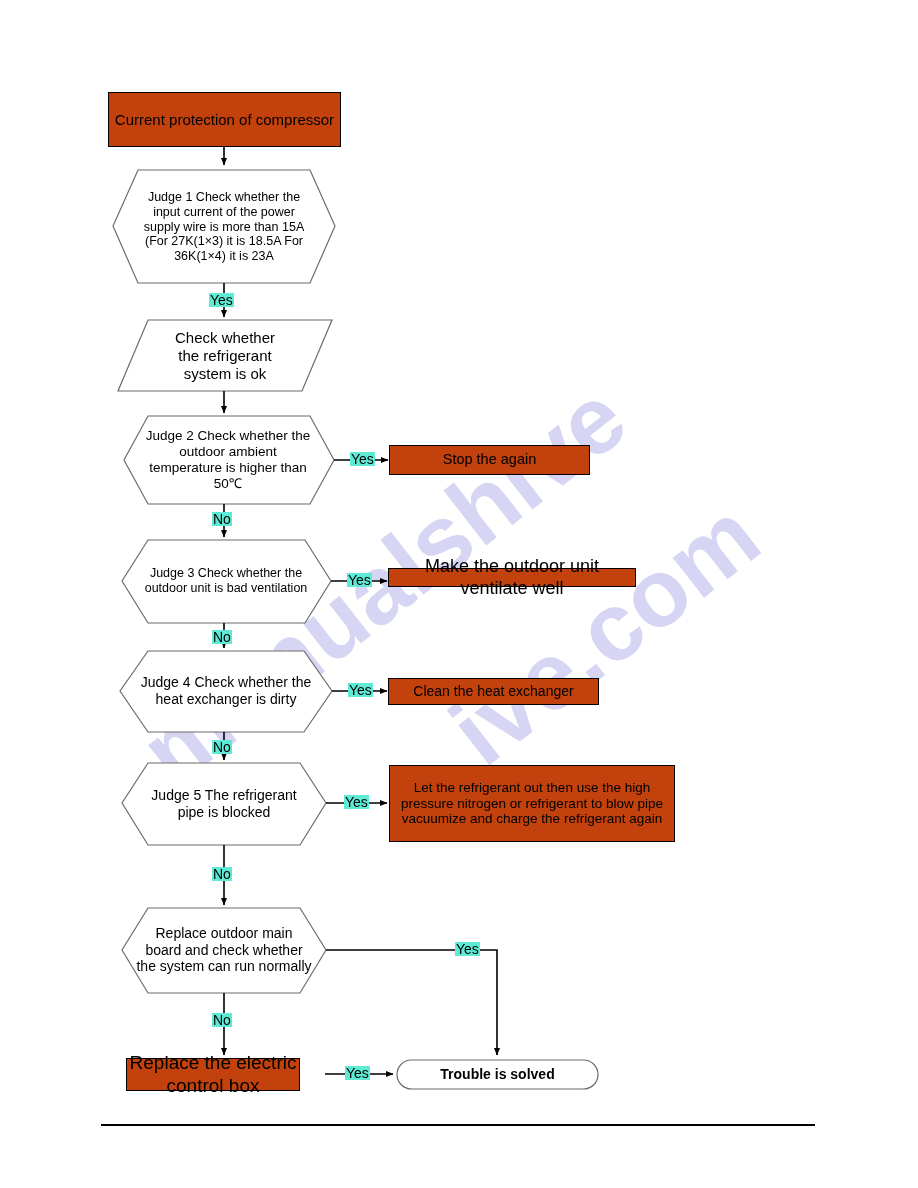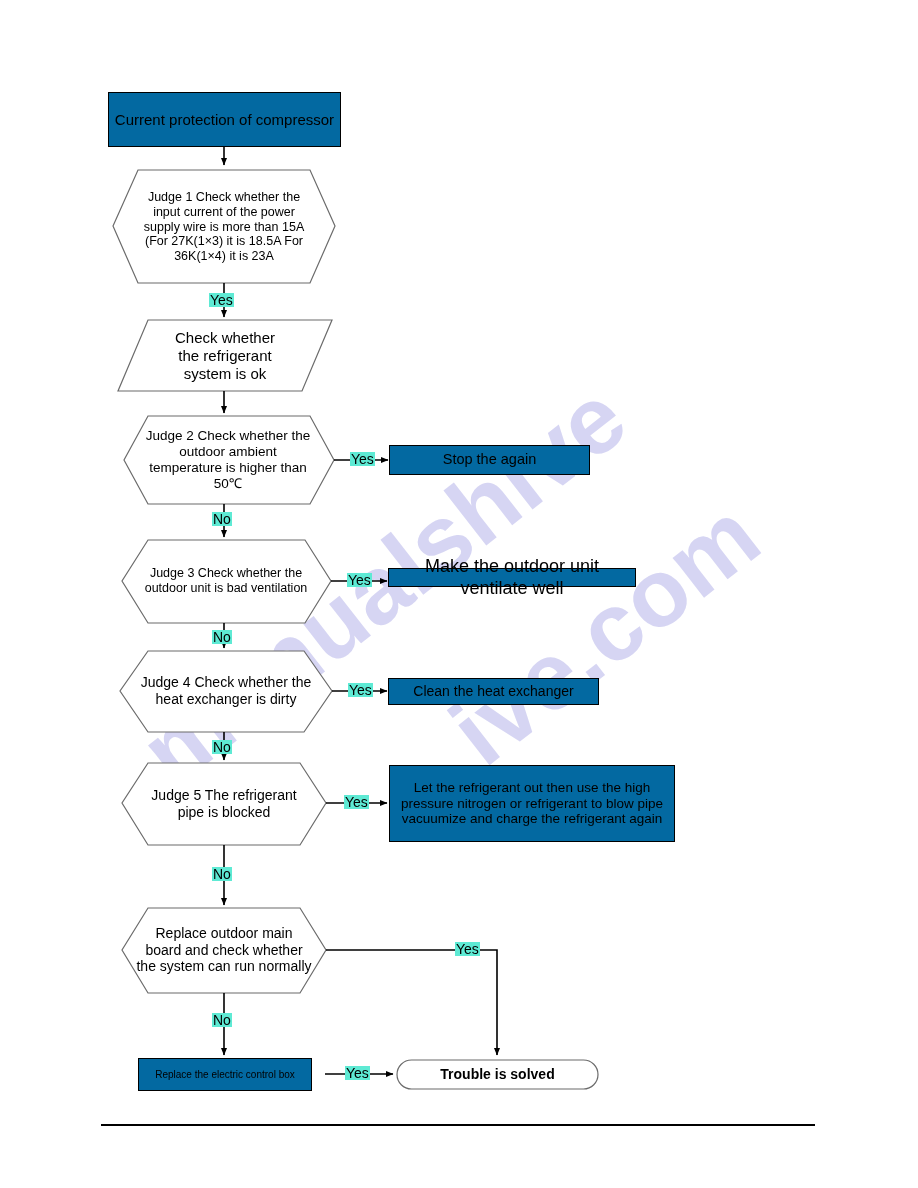--- a/index.html
+++ b/index.html
@@ -63,21 +63,21 @@
     line-height: 1.18;
   }
   .node .txt {
     display: block;
     width: 100%;
     white-space: pre-line;
   }
   
   .rect {
     border: 1.6px solid #000;
-    background: #0369a1;
+    background: #c2410c;
   }
   
   .shape-text {
     background: transparent;
     border: none;
     text-align: center;
   }
   .edge-label {
     position: absolute;
     z-index: 4;
@@ -214,21 +214,21 @@
 pressure nitrogen or refrigerant to blow pipe
 vacuumize and charge the refrigerant again</span>
   </div>
 
   <div class="node shape-text" style="left:128px; top:921px; width:192px; height:58px; font-size:14px;">
     <span class="txt">Replace outdoor main
 board and check whether
 the system can run normally</span>
   </div>
 
-  <div class="node rect" style="left:126px; top:1058px; width:174px; height:33px; font-size:10px;margin-left:12px;">
+  <div class="node rect" style="left:126px; top:1058px; width:174px; height:33px; font-size:19px;">
     <span class="txt">Replace the electric control box</span>
   </div>
 
   <div class="node shape-text" style="left:397px; top:1060px; width:201px; height:29px; font-size:14px;font-weight:bold;">
     <span class="txt">Trouble is solved</span>
   </div>
 
   <span class="edge-label" style="left:209px; top:293px;">Yes</span>
 
   <span class="edge-label" style="left:350px; top:452px;">Yes</span>

